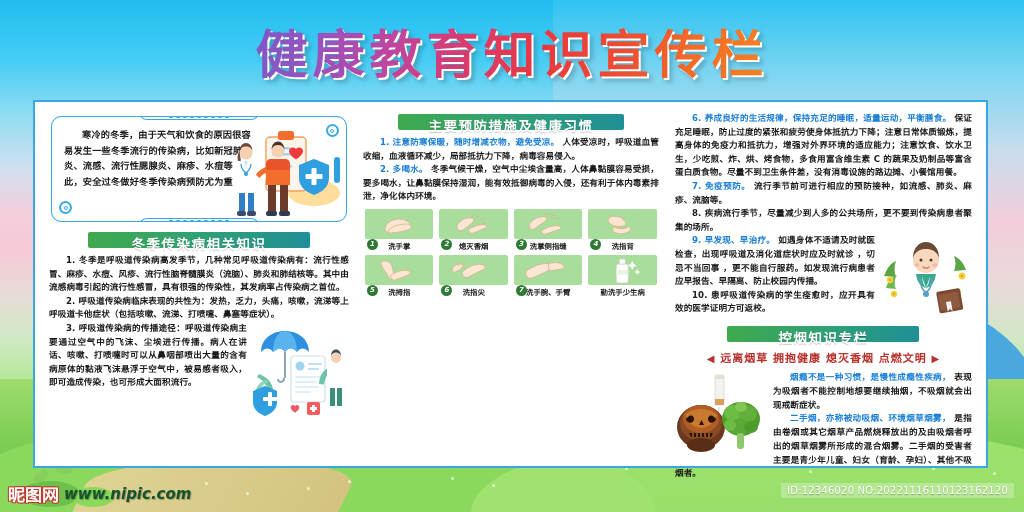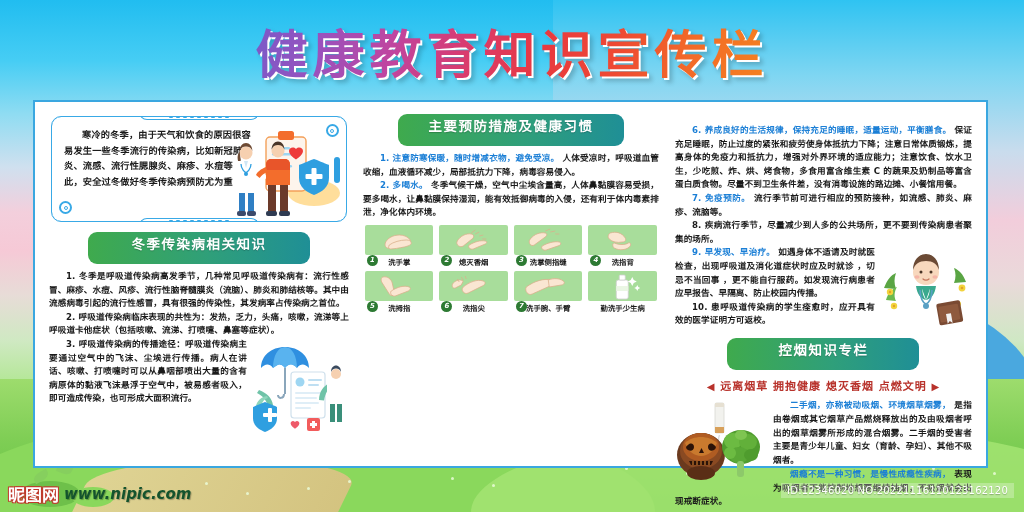--- a/index.html
+++ b/index.html
@@ -73,21 +73,21 @@
 
   
   #board {
     position:absolute; left:33px; top:100px; width:955px; height:368px;
     background:#ffffff; border:2px solid #3aa7e0; z-index:5;
     display:flex; padding:6px 8px 6px 8px;
   }
   .col { position:relative; height:100%; }
   .col-left { width:316px; padding:4px 6px 0 6px; }
   .col-mid  { width:316px; padding:4px 8px 0 8px; }
-  .col-right{ width:315px; padding:4px 6px 0 8px;margin-top:12px; }
+  .col-right{ width:315px; padding:4px 6px 0 8px; }
 
   
   #intro-box {
     position:relative; height:106px; margin:4px 2px 0 2px;
     border:1.5px solid #39a9e6; border-radius:10px;
     background:#ffffff; overflow:hidden;
   }
   .tech-corner {
     position:absolute; width:22px; height:22px; border:1.5px solid #39a9e6;
   }
@@ -125,21 +125,21 @@
     position:absolute; left:12px; top:10px; width:190px;
     font-size:9.2px; line-height:15.5px; color:#1a1a1a; font-weight:bold;
     text-indent:18px; letter-spacing:.2px;
   }
 
   
   .illus-a { position:absolute; right:4px; top:6px; width:112px; height:96px; }
 
   
   .sec-head {
-    margin:10px auto 6px auto; height:32px; border-radius:9px;
+    margin:10px auto 6px auto; height:16px; border-radius:2px;
     background:linear-gradient(90deg,#3faa4d 0%,#2f9f7a 55%,#1f8f96 100%);
     color:#ffffff; font-size:13.5px; font-weight:bold; line-height:24px;
     text-align:center; letter-spacing:1.5px;
     text-shadow:0 1px 1px rgba(0,0,0,.22);
   }
   .sec-head.w1 { width:222px; }
   .sec-head.w2 { width:226px; margin-top:2px; }
   .sec-head.w3 { width:192px; }
 
   
@@ -611,26 +611,26 @@
           <ellipse cx="58" cy="40" rx="9" ry="8" fill="#6cbb42"></ellipse>
           <ellipse cx="73" cy="41" rx="9" ry="8" fill="#62b03a"></ellipse>
           <ellipse cx="64" cy="54" rx="10" ry="8" fill="#5aa836"></ellipse>
           <ellipse cx="76" cy="54" rx="7" ry="6" fill="#4f9c2e"></ellipse>
           <ellipse cx="55" cy="52" rx="6" ry="6" fill="#6cbb42"></ellipse>
           <rect x="62" y="60" width="7" height="16" rx="3" fill="#8dc96a"></rect>
           <ellipse cx="66" cy="34" rx="6" ry="5" fill="#7ec551"></ellipse>
         </g>
       </svg>
       <p>
+        <span class="hl2">烟瘾不是一种习惯，是慢性成瘾性疾病，</span>
+        <span>表现为吸烟者不能控制地想要继续抽烟，不吸烟就会出现戒断症状。</span>
+      </p>
+      <p>
         <span class="hl2">二手烟，亦称被动吸烟、环境烟草烟雾，</span>
         <span>是指由卷烟或其它烟草产品燃烧释放出的及由吸烟者呼出的烟草烟雾所形成的混合烟雾。二手烟的受害者主要是青少年儿童、妇女（育龄、孕妇）、其他不吸烟者。</span>
-      </p>
-      <p>
-        <span class="hl2">烟瘾不是一种习惯，是慢性成瘾性疾病，</span>
-        <span>表现为吸烟者不能控制地想要继续抽烟，不吸烟就会出现戒断症状。</span>
       </p>
     </div>
   </div>
 </div>
 
 <div id="watermark">
   <span id="wm-logo">昵图网</span>
   <span id="wm-url">www.nipic.com</span>
 </div>
 <div id="id-badge">ID:12346020 NO:20221116110123162120</div>

